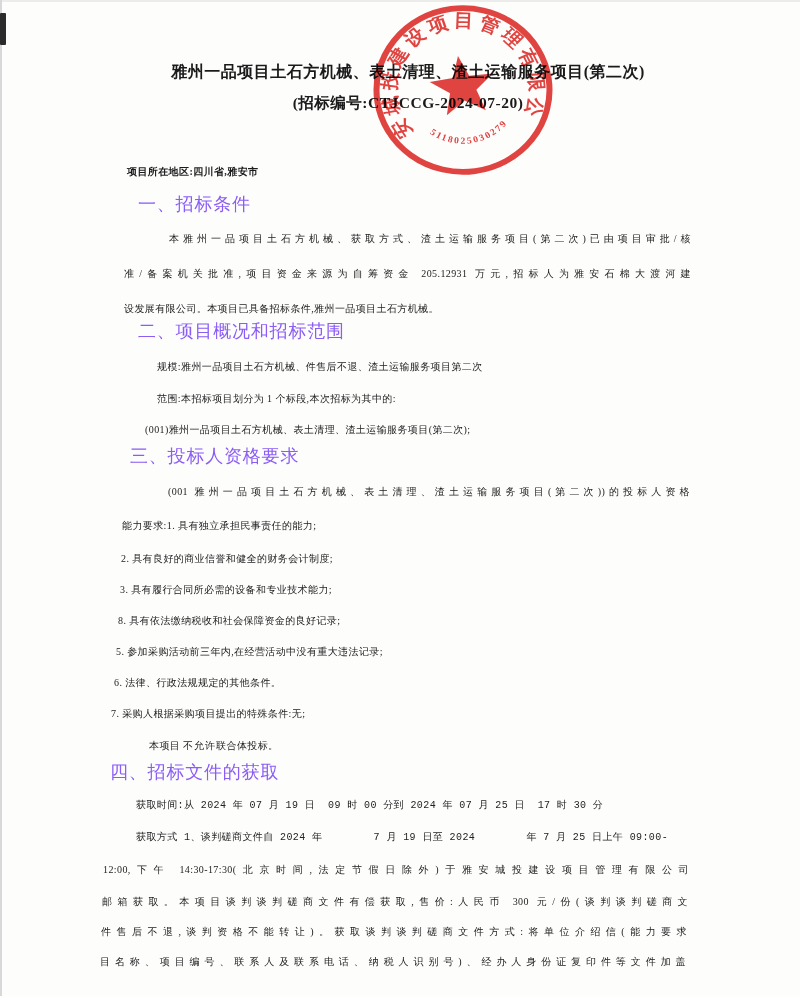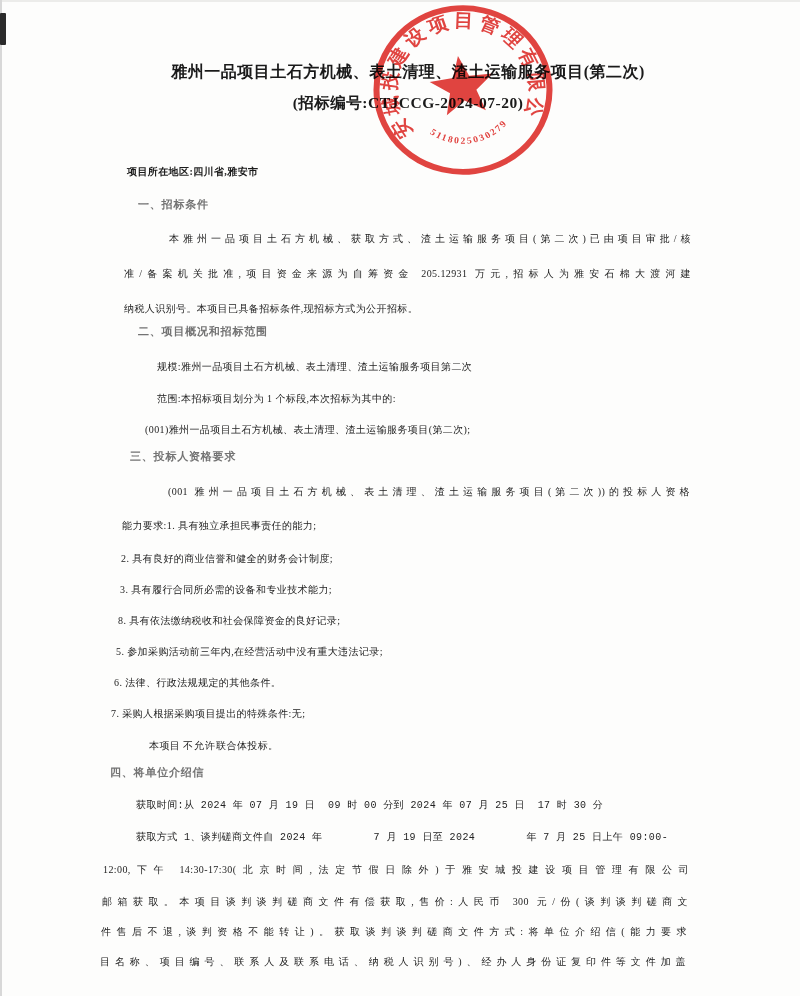--- a/index.html
+++ b/index.html
@@ -24,21 +24,21 @@
     position:absolute;
     font-size:10px;line-height:21px;color:#232323;
     letter-spacing:.4px;white-space:nowrap;
   }
   .fill{
     text-align:justify;text-align-last:justify;white-space:normal;
   }
   .pre{white-space:pre;font-family:Liberation Mono, monospace;}
   .bold{font-weight:bold;color:#1b1b1b;}
   .heading{
-    font-weight:bold;font-size:11px;color:#737373;letter-spacing:.8px;
+    font-weight:normal;font-size:18px;color:#8b5cf6;letter-spacing:.8px;
   }
   .title{
     left:100px;width:616px;text-align:center;
     font-weight:bold;font-size:16px;color:#1a1a1a;letter-spacing:.5px;
   }
   .subtitle{
     left:100px;width:616px;text-align:center;
     font-weight:bold;font-size:15.5px;color:#1a1a1a;letter-spacing:.5px;
   }
   .ital{letter-spacing:1px;}
@@ -58,39 +58,39 @@
   <div class="corner-mark"></div>
 
   <div class="line title" style="top:61px">雅州一品项目土石方机械、表土清理、渣土运输服务项目(第二次)</div>
   <div class="line subtitle" style="top:92px">(招标编号:CTJCCG-2024-07-20)</div>
 
   <div class="line bold" style="top:161px;left:127px">项目所在地区:四川省,雅安市</div>
 
   <div class="line heading" style="top:194px;left:138px">一、招标条件</div>
   <div class="line fill" style="top:228px;left:124px;width:567px;text-indent:45px">本雅州一品项目土石方机械、获取方式、渣土运输服务项目(第二次)已由项目审批/核</div>
   <div class="line fill" style="top:263px;left:124px;width:567px">准/备案机关批准,项目资金来源为自筹资金 205.12931 万元,招标人为雅安石棉大渡河建</div>
-  <div class="line" style="top:298px;left:124px">纳税人识别号。本项目已具备招标条件,现招标方式为公开招标。</div>
+  <div class="line" style="top:298px;left:124px">设发展有限公司。本项目已具备招标条件,雅州一品项目土石方机械。</div>
 
   <div class="line heading" style="top:321px;left:138px">二、项目概况和招标范围</div>
-  <div class="line" style="top:356px;left:157px">规模:雅州一品项目土石方机械、表土清理、渣土运输服务项目第二次</div>
+  <div class="line" style="top:356px;left:157px">规模:雅州一品项目土石方机械、件售后不退、渣土运输服务项目第二次</div>
   <div class="line" style="top:388px;left:157px">范围:本招标项目划分为 1 个标段,本次招标为其中的:</div>
   <div class="line" style="top:419px;left:145px">(001)雅州一品项目土石方机械、表土清理、渣土运输服务项目(第二次);</div>
 
   <div class="line heading" style="top:446px;left:130px">三、投标人资格要求</div>
   <div class="line fill" style="top:481px;left:123px;width:567px;text-indent:45px">(001 雅州一品项目土石方机械、表土清理、渣土运输服务项目(第二次))的投标人资格</div>
   <div class="line" style="top:515px;left:122px">能力要求:1. 具有独立承担民事责任的能力;</div>
   <div class="line" style="top:548px;left:121px">2. 具有良好的商业信誉和健全的财务会计制度;</div>
   <div class="line" style="top:579px;left:120px">3. 具有履行合同所必需的设备和专业技术能力;</div>
   <div class="line" style="top:610px;left:118px">8. 具有依法缴纳税收和社会保障资金的良好记录;</div>
   <div class="line" style="top:641px;left:116px">5. 参加采购活动前三年内,在经营活动中没有重大违法记录;</div>
   <div class="line" style="top:672px;left:114px">6. 法律、行政法规规定的其他条件。</div>
   <div class="line" style="top:703px;left:111px">7. 采购人根据采购项目提出的特殊条件:无;</div>
   <div class="line" style="top:735px;left:149px"><span>本项目 </span><span class="ital">不允许</span><span>联合体投标。</span></div>
 
-  <div class="line heading" style="top:762px;left:110px">四、将单位介绍信</div>
+  <div class="line heading" style="top:762px;left:110px">四、招标文件的获取</div>
   <div class="line pre" style="top:795px;left:136px">获取时间:从 2024 年 07 月 19 日  09 时 00 分到 2024 年 07 月 25 日  17 时 30 分</div>
   <div class="line pre" style="top:827px;left:136px">获取方式 1、谈判磋商文件自 2024 年        7 月 19 日至 2024        年 7 月 25 日上午 09:00-</div>
   <div class="line fill" style="top:859px;left:103px;width:586px">12:00,下午 14:30-17:30(北京时间,法定节假日除外)于雅安城投建设项目管理有限公司</div>
   <div class="line fill" style="top:891px;left:102px;width:586px">邮箱获取。本项目谈判谈判磋商文件有偿获取,售价:人民币 300 元/份(谈判谈判磋商文</div>
   <div class="line fill" style="top:921px;left:101px;width:586px">件售后不退,谈判资格不能转让)。获取谈判谈判磋商文件方式:将单位介绍信(能力要求</div>
   <div class="line fill" style="top:951px;left:100px;width:586px">目名称、项目编号、联系人及联系电话、纳税人识别号)、经办人身份证复印件等文件加盖</div>
 
   <div class="seal">
     <svg viewBox="0 0 200 200" preserveAspectRatio="none">
       <g transform="rotate(-8 100 100)" fill="#e03431" stroke="none">

